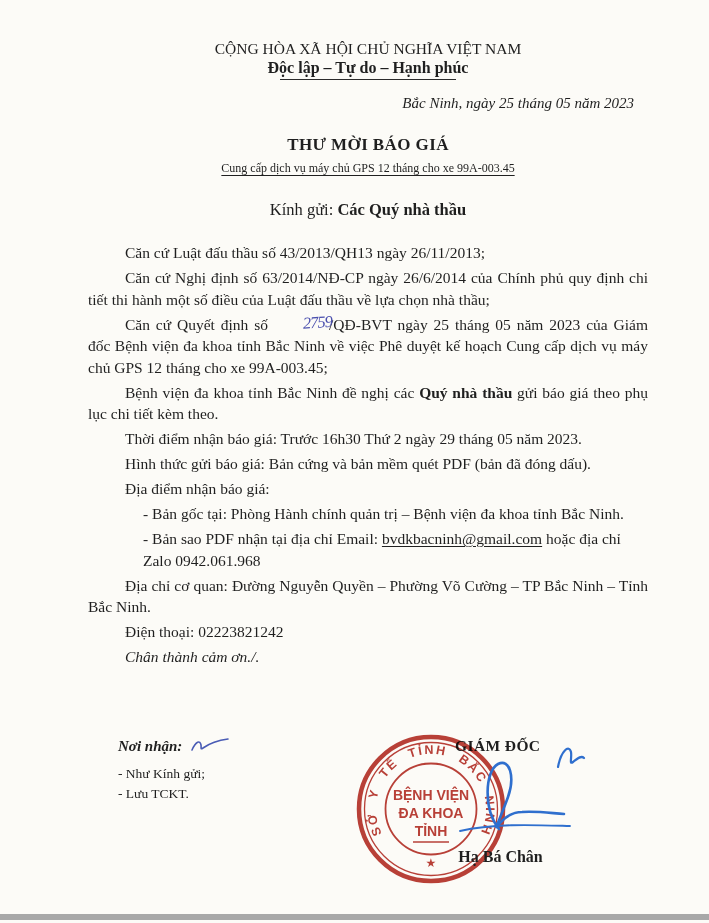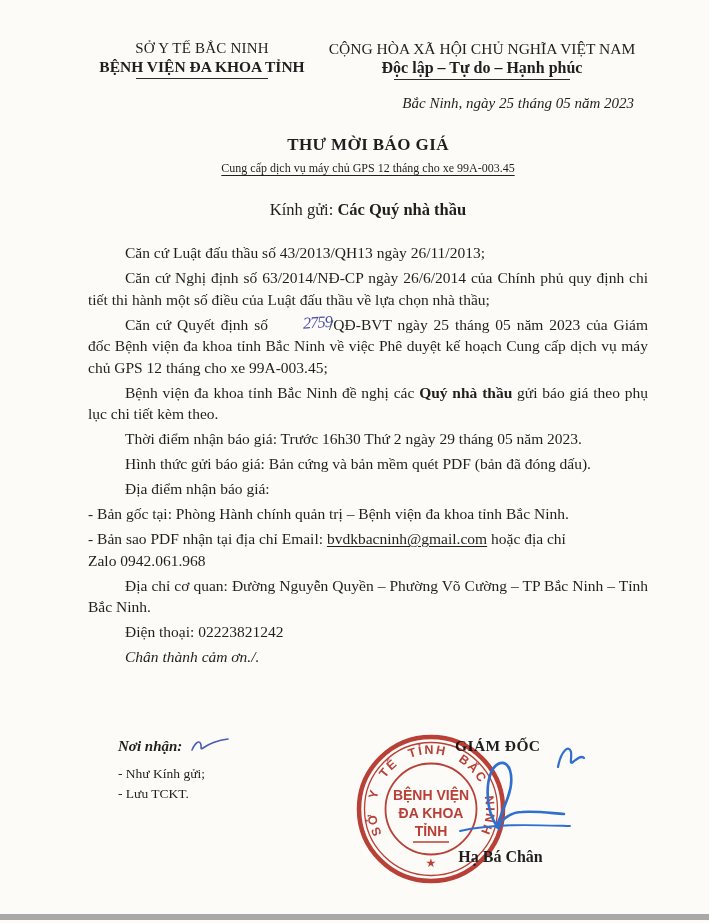--- a/index.html
+++ b/index.html
@@ -27,21 +27,21 @@
   
   .titleblock { text-align:center; margin-top:23px; }
   .doc-title { font-size:17px; font-weight:bold; letter-spacing:.4px; }
   .doc-subtitle { font-size:12px; margin-top:6px; text-decoration:underline; text-underline-offset:3px; }
   .salutation { font-size:16.5px; margin-top:24px; }
   .salutation b { font-weight:bold; }
 
   
   .body { margin-top:22px; }
   .p { font-size:15.5px; line-height:21.5px; margin:0 0 3.5px; text-align:justify; text-indent:37px; }
-  .p.bullet { text-indent:0; text-align:left; }
+  .p.bullet { text-indent:0; margin-left:55px; text-align:left; }
   .p.italic { font-style:italic; }
   .hand {
     display:inline-block; color:#4a4fae; font-style:italic; font-size:16.5px;
     letter-spacing:-1px; margin:0 -3px 0 -2px; transform:rotate(-4deg) translateY(-1px);
   }
   .email { text-decoration:underline; text-underline-offset:2px; }
 
   
   .noinhan { position:absolute; left:118px; top:736px; }
   .noinhan-label { font-size:15px; font-weight:bold; font-style:italic; }
@@ -53,25 +53,20 @@
   .squiggle { display:inline-block; vertical-align:middle; margin-left:6px; }
   .scan-bar { position:absolute; left:0; right:0; bottom:3px; height:6px; background:#a8a8a8; }
 </style>
 </head>
 <body>
 
 <div class="page">
   <div class="content">
 
     <div class="hdr">
-      <div class="hdr-left">
-        <div class="l1">SỞ Y TẾ BẮC NINH</div>
-        <div class="l2">BỆNH VIỆN ĐA KHOA TỈNH</div>
-        <div class="rule rule-org"></div>
-      </div>
       <div class="hdr-right">
         <div class="l1">CỘNG HÒA XÃ HỘI CHỦ NGHĨA VIỆT NAM</div>
         <div class="l2">Độc lập – Tự do – Hạnh phúc</div>
         <div class="rule rule-motto"></div>
         <div class="dateline">Bắc Ninh, ngày 25 tháng 05 năm 2023</div>
       </div>
     </div>
 
     <div class="titleblock">
       <div class="doc-title">THƯ MỜI BÁO GIÁ</div>

